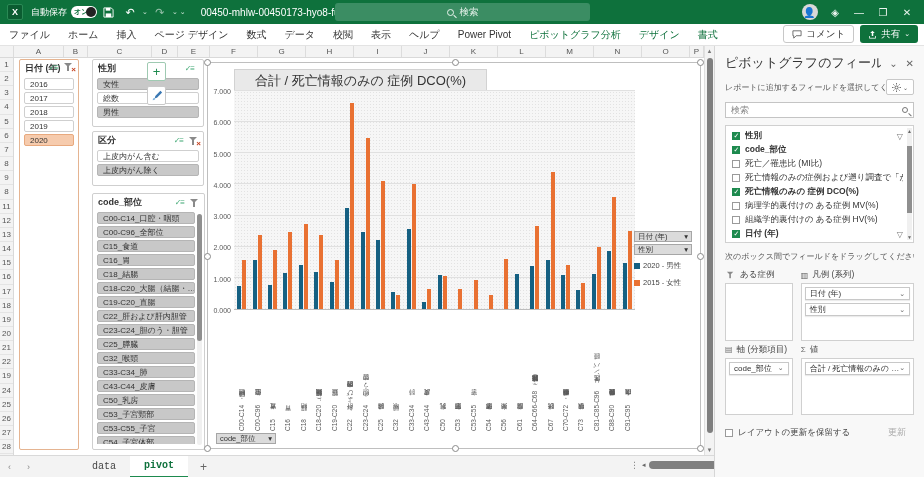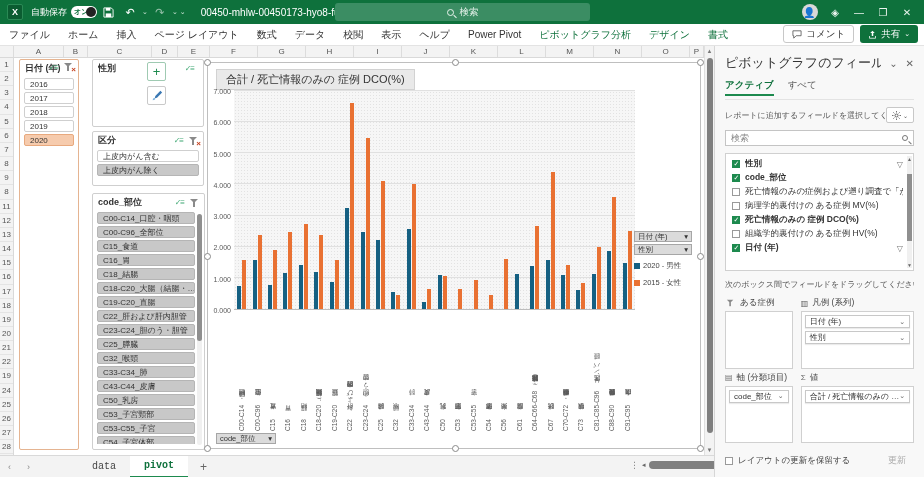--- a/index.html
+++ b/index.html
@@ -56,21 +56,21 @@
   .slicer-scroll .thumb { position:absolute; top:0; width:5px; height:55%; background:#8f8f8f; border-radius:3px; }
 
   
   .quickbtn { position:absolute; width:19px; height:19px; background:#fff; border:1px solid #c9c9c9; border-radius:2px; display:flex; align-items:center; justify-content:center; font-size:13px; }
   .quickbtn.plus { color:#1d8a4e; border-color:#9fcab2; }
   .quickbtn.brush { color:#3a78b3; font-size:11px; }
 
   
   .chart { position:absolute; left:207px; top:62px; width:494px; height:387px; background:#fff; border:1px solid #bfbfbf; }
   .handle { position:absolute; width:7px; height:7px; background:#fff; border:1px solid #8a8a8a; border-radius:50%; z-index:5; }
-  .chart-title-btn { position:absolute; left:8px; top:6px; background:#e9e9e9; border:1px solid #d2d2d2; font-size:11px; color:#333; padding:2px 9px; white-space:nowrap; }
+  .chart-title-btn { position:absolute; left:26px; top:6px; background:#e9e9e9; border:1px solid #d2d2d2; font-size:13px; color:#333; padding:2px 20px; white-space:nowrap; }
   .plot { position:absolute; left:26px; top:28px; width:401px; height:219px; background-color:#f6f6f6; background-image:radial-gradient(#e2e2e2 0.6px, transparent 0.6px); background-size:3px 3px; border-bottom:1px solid #bdbdbd; }
   .gridline { position:absolute; left:0; width:100%; height:1px; background:#e0e0e0; }
   .ylabels { position:absolute; left:0; top:28px; width:24px; height:219px; }
   .ylabel { position:absolute; right:1px; font-size:7px; color:#595959; transform:translateY(-50%); }
   .groups { position:absolute; left:0; top:0; width:100%; height:100%; display:flex; }
   .group { flex:1; position:relative; display:flex; align-items:flex-end; justify-content:center; gap:1px; }
   .bar { width:4px; flex:none; }
   .xlabels { position:absolute; left:26px; top:248px; width:401px; height:122px; display:flex; overflow:hidden; }
   .xlabel { flex:1; display:flex; justify-content:center; }
   .xlabel span { writing-mode:vertical-rl; transform:rotate(180deg); font-size:6.5px; color:#595959; max-height:120px; overflow:hidden; white-space:nowrap; line-height:7px; }
@@ -172,21 +172,21 @@
     <span class="winbtn">—</span>
     <span class="winbtn">❐</span>
     <span class="winbtn">✕</span>
   </div>
 </div>
 
 <div class="ribbon" id="ribbon-tabs">
     <span class="rtab">ファイル</span>
     <span class="rtab">ホーム</span>
     <span class="rtab">挿入</span>
-    <span class="rtab">ページ レイアウト</span>
+    <span class="rtab">ページ デザイン</span>
     <span class="rtab">数式</span>
     <span class="rtab">データ</span>
     <span class="rtab">校閲</span>
     <span class="rtab">表示</span>
     <span class="rtab">ヘルプ</span>
     <span class="rtab">Power Pivot</span>
     <span class="rtab ctx">ピボットグラフ分析</span>
     <span class="rtab ctx">デザイン</span>
     <span class="rtab ctx">書式</span>
   </div>
@@ -276,20 +276,25 @@
       <div class="slicer-item">2019</div>
       <div class="slicer-item sel-orange">2020</div>
     </div>
 </div>
 
 <div class="slicer" style="left:92px; top:59px; width:112px; height:68px;">
   <div class="slicer-head">
     <span class="slicer-title">性別</span>
     <span class="msel">✓≡</span>
   </div>
+  <div class="slicer-items" id="slicer-sex-items">
+      <div class="slicer-item sel-gray">女性</div>
+      <div class="slicer-item">総数</div>
+      <div class="slicer-item sel-gray">男性</div>
+    </div>
 </div>
 
 <div class="slicer" style="left:92px; top:131px; width:112px; height:55px;">
   <div class="slicer-head">
     <span class="slicer-title">区分</span>
     <span class="msel">✓≡</span>
     <span class="funnel red-x">
         <span class="x">×</span>
       </span>
   </div>
@@ -605,24 +610,20 @@
     </span>
   <span class="arr">▸</span>
 </div>
 
 <div class="panel">
   <div class="panel-title-row">
     <span class="panel-title">ピボットグラフのフィールド</span>
     <span class="panel-ctl">⌄</span>
     <span class="panel-ctl">✕</span>
   </div>
-  <div class="panel-tabs" id="panel-tabs">
-      <span class="ptab active">アクティブ</span>
-      <span class="ptab">すべて</span>
-    </div>
   <div class="choose-row">
     <span class="choose-label">レポートに追加するフィールドを選択してください:</span>
     <span class="gearbtn">
       <svg width="9" height="9" viewBox="0 0 12 12">
           <circle cx="6" cy="6" r="2" fill="none" stroke="#555" stroke-width="1.2"></circle>
           <path d="M6 0v2M6 10v2M0 6h2M10 6h2M1.8 1.8l1.4 1.4M8.8 8.8l1.4 1.4M10.2 1.8L8.8 3.2M3.2 8.8l-1.4 1.4" stroke="#555" stroke-width="1.1"></path>
         </svg>
       <span style="font-size:6px">⌄</span>
     </span>
   </div>
@@ -636,29 +637,33 @@
         <span class="cb checked"></span>
         <span class="lbl">性別</span>
         <span class="ffun">▽</span>
       </div>
       <div class="fielditem on">
         <span class="cb checked"></span>
         <span class="lbl">code_部位</span>
       </div>
       <div class="fielditem">
         <span class="cb"></span>
+        <span class="lbl">死亡／罹患比 (MI比)</span>
+      </div>
+      <div class="fielditem">
+        <span class="cb"></span>
         <span class="lbl">死亡情報のみの症例および遡り調査で「がん」が確…</span>
+      </div>
+      <div class="fielditem on">
+        <span class="cb checked"></span>
+        <span class="lbl">死亡情報のみの 症例 DCO(%)</span>
       </div>
       <div class="fielditem">
         <span class="cb"></span>
         <span class="lbl">病理学的裏付けの ある症例 MV(%)</span>
-      </div>
-      <div class="fielditem on">
-        <span class="cb checked"></span>
-        <span class="lbl">死亡情報のみの 症例 DCO(%)</span>
       </div>
       <div class="fielditem">
         <span class="cb"></span>
         <span class="lbl">組織学的裏付けの ある症例 HV(%)</span>
       </div>
       <div class="fielditem on">
         <span class="cb checked"></span>
         <span class="lbl">日付 (年)</span>
         <span class="ffun">▽</span>
       </div>

